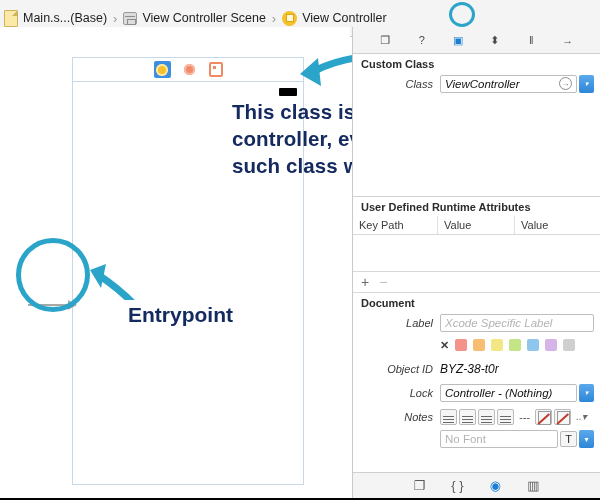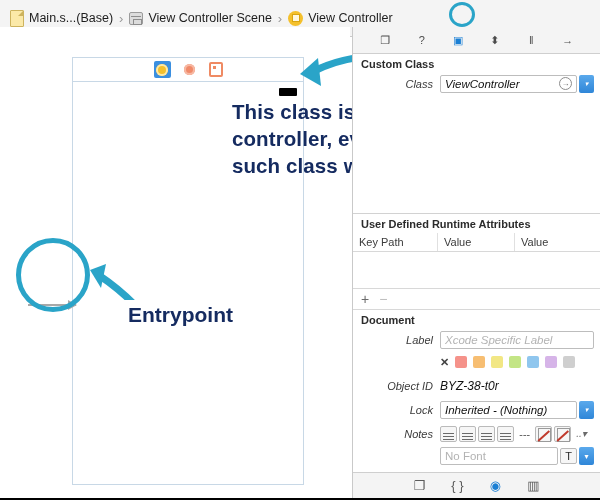--- a/index.html
+++ b/index.html
@@ -12,21 +12,21 @@
     box-sizing:border-box;
   }
   #app{position:absolute;inset:0;}
 
   
   .breadcrumb{
     position:absolute;left:0;top:0;width:600px;height:37px;
     background:#f4f4f4;
     border-bottom:1px solid #c9c9c9;
     display:flex;align-items:center;
-    padding-left:10px;box-sizing:border-box;
+    padding-left:4px;box-sizing:border-box;
     font-size:12.5px;color:#1d1d1d;
   }
   .crumb{display:flex;align-items:center;gap:5px;}
   .crumb-label{white-space:nowrap;}
   .crumb-sep{color:#9a9a9a;margin:0 6px;font-size:13px;}
   .ic-doc{
     width:12px;height:15px;background:#fbe9a8;
     border:1px solid #cdb35e;border-radius:1px;position:relative;
   }
   .ic-doc:after{content:"";position:absolute;right:0;top:0;border-width:0 0 5px 5px;
@@ -132,21 +132,21 @@
     width:15px;height:18px;margin-left:2px;border-radius:2px;
     background:linear-gradient(#5aa9ec,#2f86d8);
     color:#fff;font-size:8px;display:flex;align-items:center;justify-content:center;flex-shrink:0;
   }
   .chev.dbl{flex-direction:column;line-height:6px;font-size:7px;}
   .circ-arrow{
     width:11px;height:11px;border:1px solid #8d8d8d;border-radius:50%;
     display:flex;align-items:center;justify-content:center;font-size:8px;color:#6d6d6d;margin-left:auto;
   }
   .udra{
-    margin:20px 0 0 0;border-top:1px solid #d2d2d2;
+    margin:3px 0 0 0;border-top:1px solid #d2d2d2;
   }
   .udra-head{display:flex;background:#fff;border-bottom:1px solid #d8d8d8;}
   .udra-head div{
     font-size:11px;color:#3b3b3b;padding:3px 6px;border-right:1px solid #e0e0e0;
   }
   .udra-body{height:36px;border-bottom:1px solid #d8d8d8;background:#fff;}
   .udra-foot{display:flex;gap:10px;padding:2px 8px;border-bottom:1px solid #d8d8d8;color:#6b6b6b;font-size:14px;}
   .swatches{display:flex;align-items:center;gap:6px;padding-left:87px;height:18px;}
   .sw{width:12px;height:12px;border-radius:2px;}
   .sw-x{font-size:11px;color:#444;font-weight:bold;}
@@ -282,21 +282,21 @@
       <span class="sw" style="background:#cfcfcf"></span>
     </div>
 
     <div class="row" style="margin-top:4px">
       <span class="lbl">Object ID</span>
       <span style="font-size:12px;color:#111">BYZ-38-t0r</span>
     </div>
 
     <div class="row">
       <span class="lbl">Lock</span>
-      <span class="field">Inherited - (Nothing)</span>
+      <span class="field">Controller - (Nothing)</span>
       <span class="chev dbl">▾</span>
     </div>
 
     <div class="row">
       <span class="lbl">Notes</span>
       <span class="notes-bar">
         <span class="nb">
             <i></i>
           </span>
         <span class="nb">

